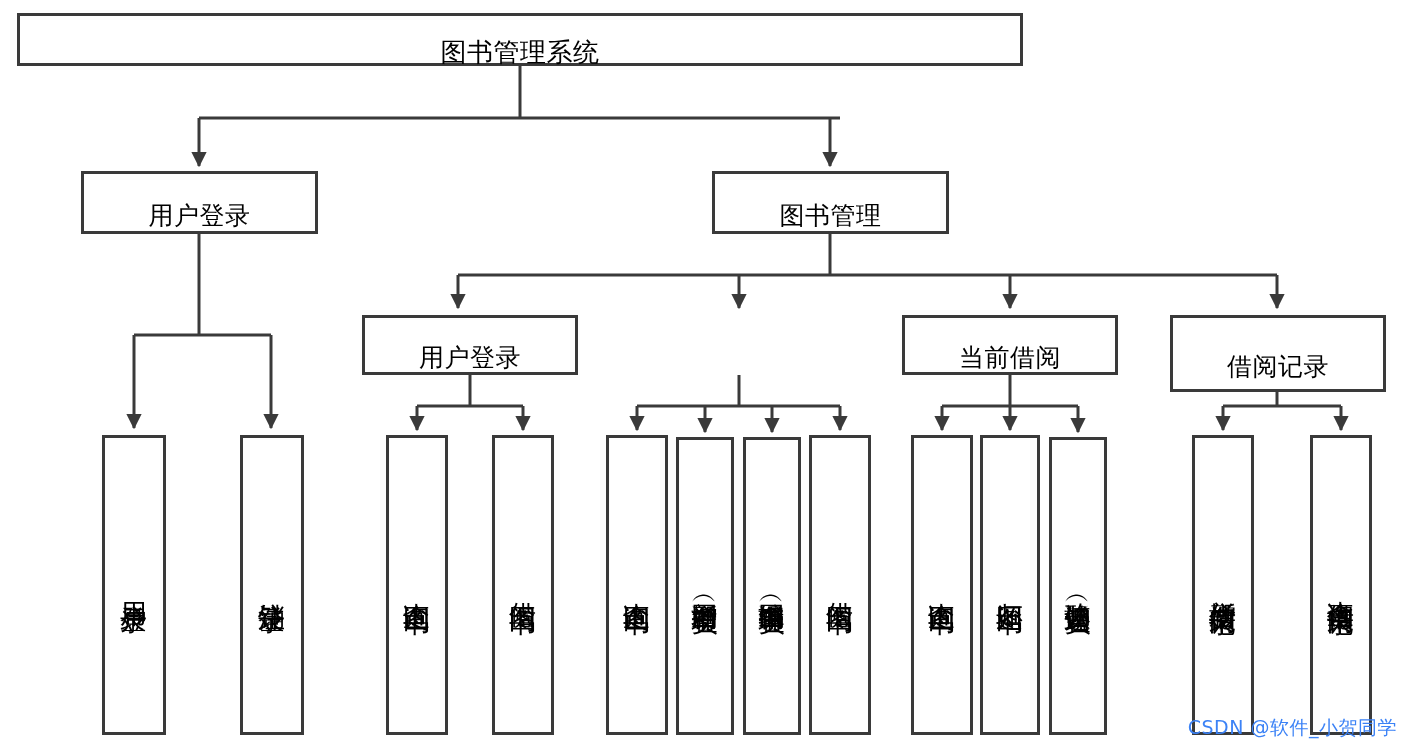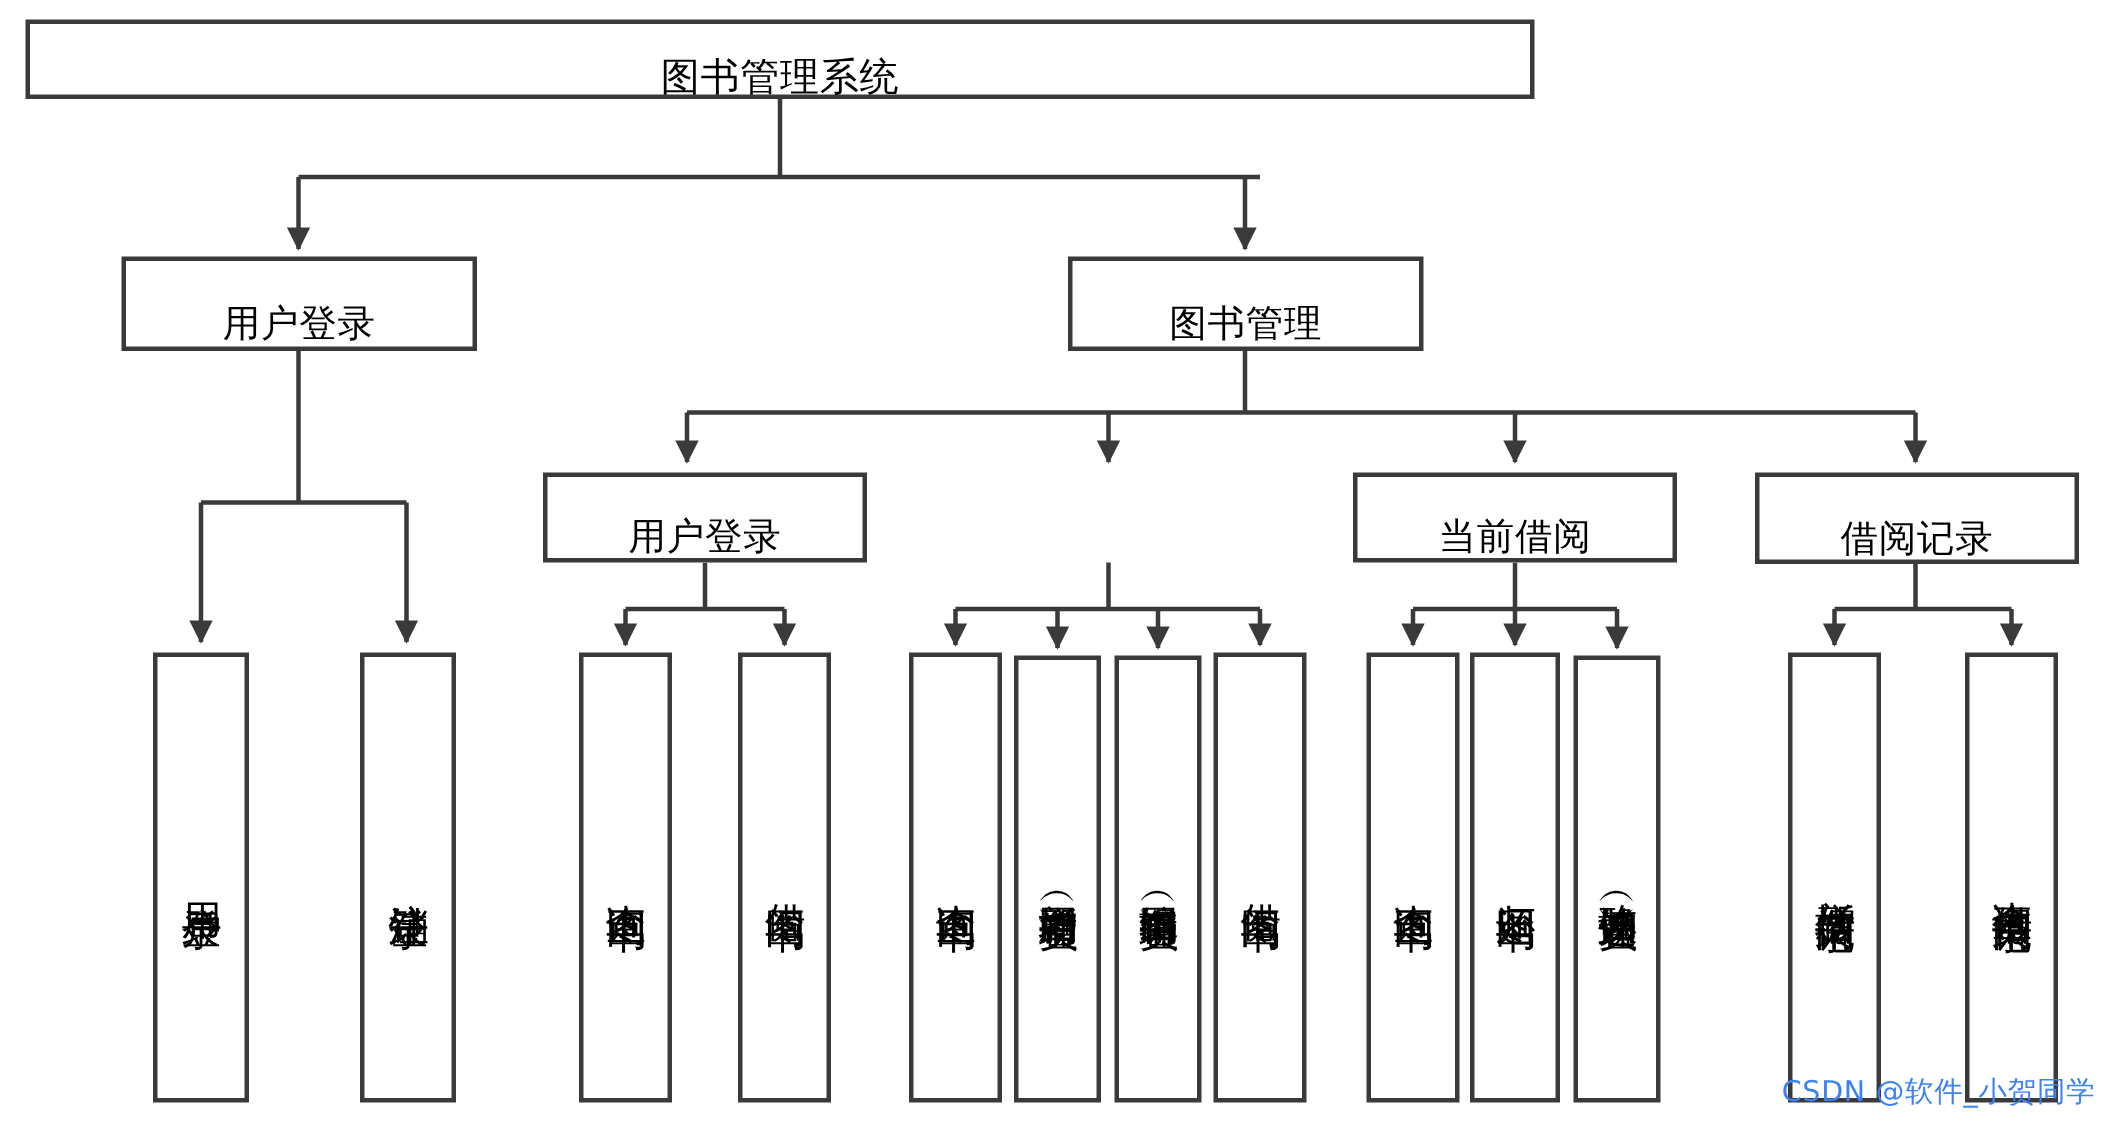--- a/index.html
+++ b/index.html
@@ -145,21 +145,21 @@
   <div class="node horizontal" style="left:712px; top:171px; width:237px; height:63px;">
     <span class="node-label">图书管理</span>
   </div>
 
   <div class="node horizontal" style="left:362px; top:315px; width:216px; height:60px;">
     <span class="node-label">用户登录</span>
   </div>
   <div class="node horizontal" style="left:902px; top:315px; width:216px; height:60px;">
     <span class="node-label">当前借阅</span>
   </div>
-  <div class="node horizontal" style="left:1170px; top:315px; width:216px; height:61px;">
+  <div class="node horizontal" style="left:1170px; top:315px; width:216px; height:77px;">
     <span class="node-label">借阅记录</span>
   </div>
 
   <div class="node vertical" style="left:102px; top:435px; width:64px; height:300px;">
     <span class="node-label">用户登录</span>
   </div>
   <div class="node vertical" style="left:240px; top:435px; width:64px; height:300px;">
     <span class="node-label">注销登录</span>
   </div>
 

